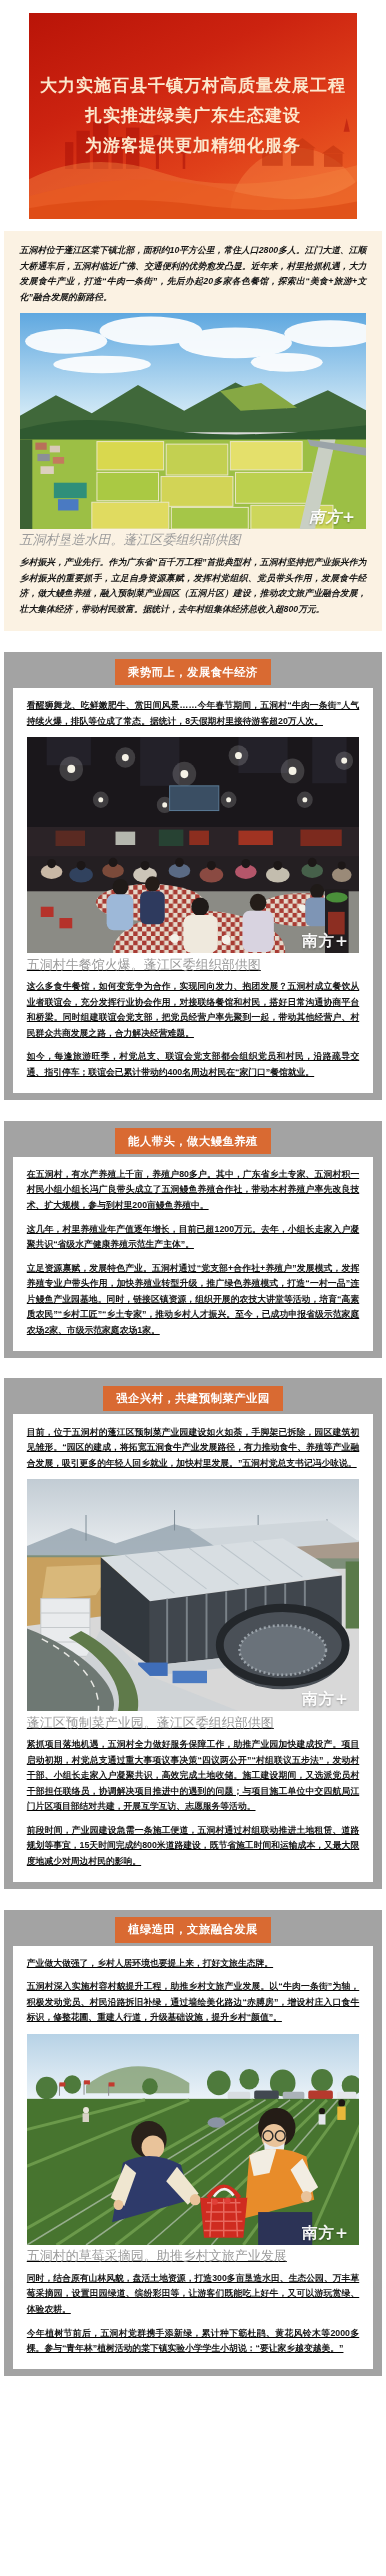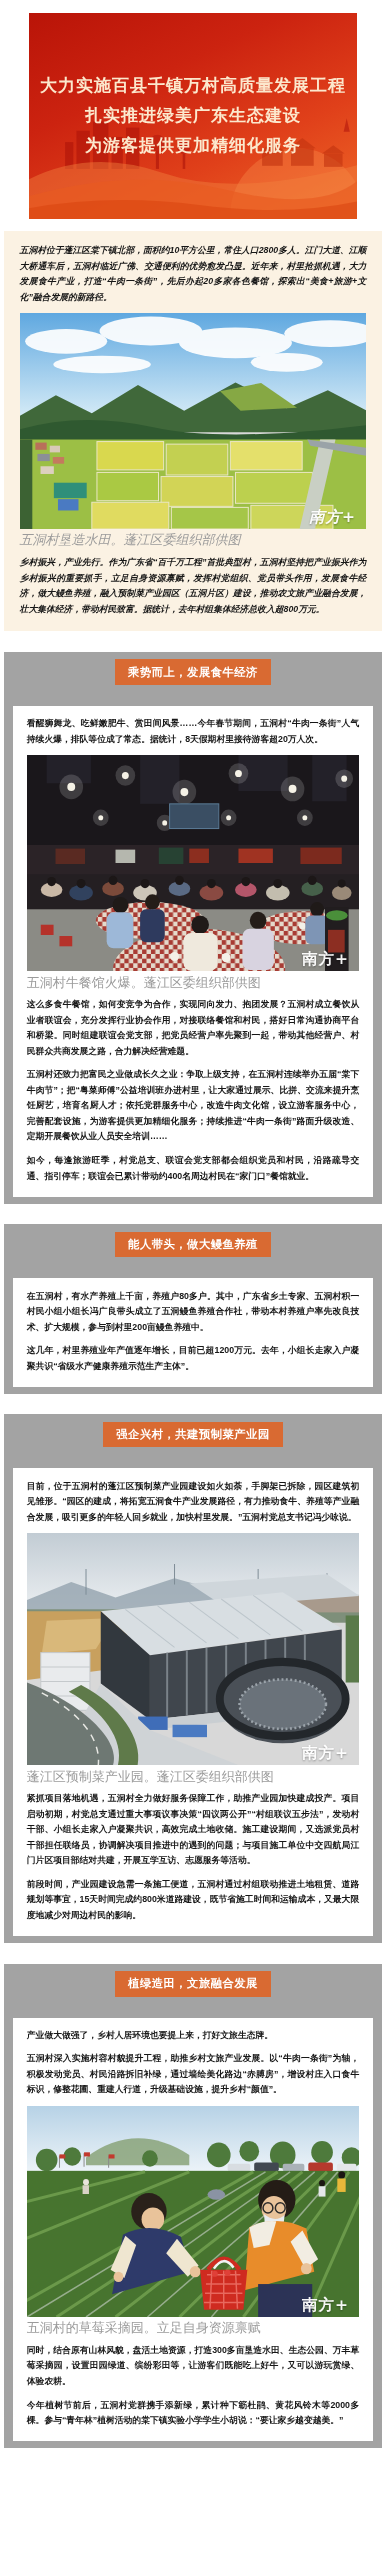--- a/index.html
+++ b/index.html
@@ -12,21 +12,21 @@
   .banner svg{position:absolute;left:0;top:0;width:100%;height:100%;}
   .banner-titles{position:relative;z-index:2;padding-top:58px;text-align:center;
     color:#fce8cd;font-weight:700;font-size:17px;line-height:30px;letter-spacing:1px;}
 
   
   .cream{margin:11.3px 4.1px 0;background:#fbf2e3;}
   .intro{padding:12.4px 15.5px 14.4px;font-style:italic;}
   .section{margin:20.6px 4.1px 0;background:#a3a3a3;padding:7.2px 9.3px 7.2px;}
   .badge{width:max-content;margin:0 auto;background:#d96a32;color:#ffffff;
     font-size:11.3px;font-weight:700;line-height:12.4px;padding:6.7px 13.4px;letter-spacing:0.5px;}
-  .card{background:#ffffff;margin-top:21px;padding:10.3px 13.4px 12.4px;}
+  .card{background:#ffffff;margin-top:3px;padding:10.3px 13.4px 12.4px;text-decoration:underline;}
 
   
   .p{font-size:8.8px;line-height:15.5px;color:#171717;font-weight:600;
     text-align:justify;margin:0 0 8.2px;}
   .p:last-child{margin-bottom:0;}
   .caption{font-size:13px;line-height:12.4px;color:#9b9b9b;font-weight:400;margin:5.2px 0 8.2px;}
 
   
   .photo{position:relative;width:100%;overflow:hidden;background:#d8d8d8;margin:0 0 0;}
   .photo svg{display:block;width:100%;height:100%;}
@@ -246,30 +246,30 @@
               <rect x="566" y="312" width="48" height="56" rx="12" fill="#7e95b5"></rect>
           </g>
           <rect x="606" y="296" width="48" height="124" fill="#211d1f"></rect>
           <ellipse cx="630" cy="312" rx="22" ry="10" fill="#4a8f3a"></ellipse>
           <rect x="612" y="340" width="34" height="44" fill="#8c2e22"></rect>
         </svg>
         <span class="wm">南方+</span>
       </div>
       <div class="caption">五洞村牛餐馆火爆。蓬江区委组织部供图</div>
       <p class="p">这么多食牛餐馆，如何变竞争为合作，实现同向发力、抱团发展？五洞村成立餐饮从业者联谊会，充分发挥行业协会作用，对接联络餐馆和村民，搭好日常沟通协商平台和桥梁。同时组建联谊会党支部，把党员经营户率先聚到一起，带动其他经营户、村民群众共商发展之路，合力解决经营难题。</p>
-      <p class="p">五洞村还致力把富民之业做成长久之业：争取上级支持，在五洞村连续举办五届“棠下牛肉节”；把“粤菜师傅”公益培训班办进村里，让大家通过展示、比拼、交流来提升烹饪厨艺，培育名厨人才；依托党群服务中心，改造牛肉文化馆，设立游客服务中心，完善配套设施，为游客提供更加精细化服务；持续推进“牛肉一条街”路面升级改造、定期开展餐饮从业人员安全培训……</p>
       <p class="p">如今，每逢旅游旺季，村党总支、联谊会党支部都会组织党员和村民，沿路疏导交通、指引停车；联谊会已累计带动约400名周边村民在“家门口”餐馆就业。</p>
     </div>
   </div>
 
   <div class="section">
     <div class="badge">能人带头，做大鳗鱼养殖</div>
     <div class="card">
       <p class="p">在五洞村，有水产养殖上千亩，养殖户80多户。其中，广东省乡土专家、五洞村积一村民小组小组长冯广良带头成立了五洞鳗鱼养殖合作社，带动本村养殖户率先改良技术、扩大规模，参与到村里200亩鳗鱼养殖中。</p>
       <p class="p">这几年，村里养殖业年产值逐年增长，目前已超1200万元。去年，小组长走家入户凝聚共识“省级水产健康养殖示范生产主体”。</p>
+      <p class="p">立足资源禀赋，发展特色产业。五洞村通过“党支部+合作社+养殖户”发展模式，发挥养殖专业户带头作用，加快养殖业转型升级，推广绿色养殖模式，打造“一村一品”连片鳗鱼产业园基地。同时，链接区镇资源，组织开展的农技大讲堂等活动，培育“高素质农民”“乡村工匠”“乡土专家”，推动乡村人才振兴。至今，已成功申报省级示范家庭农场2家、市级示范家庭农场1家。</p>
     </div>
   </div>
 
   <div class="section">
     <div class="badge">强企兴村，共建预制菜产业园</div>
     <div class="card">
       <p class="p">目前，位于五洞村的蓬江区预制菜产业园建设如火如荼，手脚架已拆除，园区建筑初见雏形。“园区的建成，将拓宽五洞食牛产业发展路径，有力推动食牛、养殖等产业融合发展，吸引更多的年轻人回乡就业，加快村里发展。”五洞村党总支书记冯少咏说。</p>
       <div class="photo photo3">
         <svg viewBox="0 0 676 450" preserveAspectRatio="none">
           <defs>
@@ -444,21 +444,21 @@
               <line x1="424" y1="320" x2="428" y2="394"></line>
             </g>
             <path d="M368,318 Q400,276 432,318" stroke="#cf2b20" stroke-width="9" fill="none"></path>
             <path d="M380,316 Q400,288 420,314" stroke="#f2f2f2" stroke-width="5" fill="none"></path>
             <circle cx="382" cy="326" r="6" fill="#e04038"></circle>
               <circle cx="408" cy="324" r="6" fill="#e04038"></circle>
           </g>
         </svg>
         <span class="wm">南方+</span>
       </div>
-      <div class="caption">五洞村的草莓采摘园。立足自身资源禀赋</div>
+      <div class="caption">五洞村的草莓采摘园。助推乡村文旅产业发展</div>
       <p class="p">同时，结合原有山林风貌，盘活土地资源，打造300多亩垦造水田、生态公园、万丰草莓采摘园，设置田园绿道、缤纷彩田等，让游客们既能吃上好牛，又可以游玩赏绿、体验农耕。</p>
       <p class="p">今年植树节前后，五洞村党群携手添新绿，累计种下簕杜鹃、黄花风铃木等2000多棵。参与“青年林”植树活动的棠下镇实验小学学生小胡说：“要让家乡越变越美。”</p>
     </div>
   </div>
 
   <div class="tail"></div>
 </div>
 
 
 </body></html>

